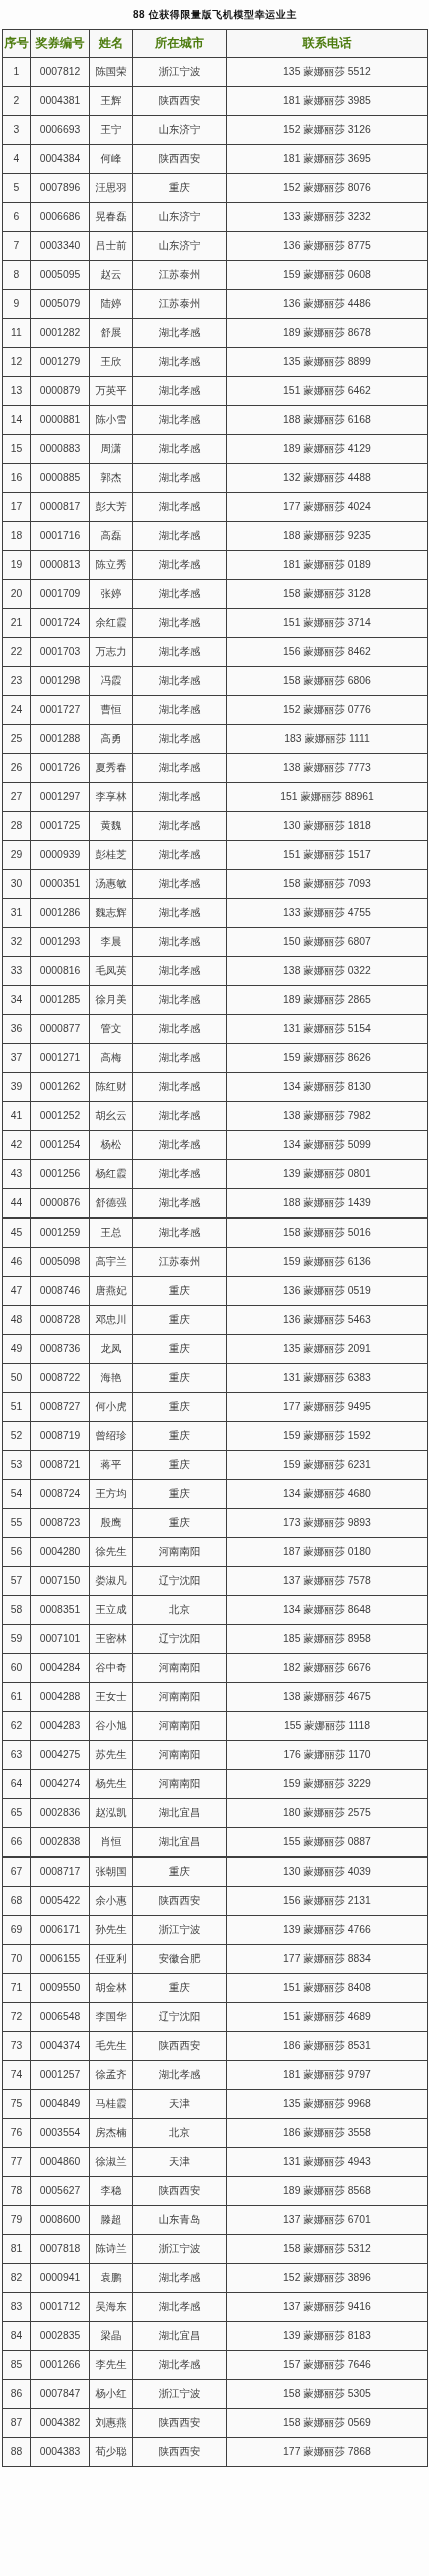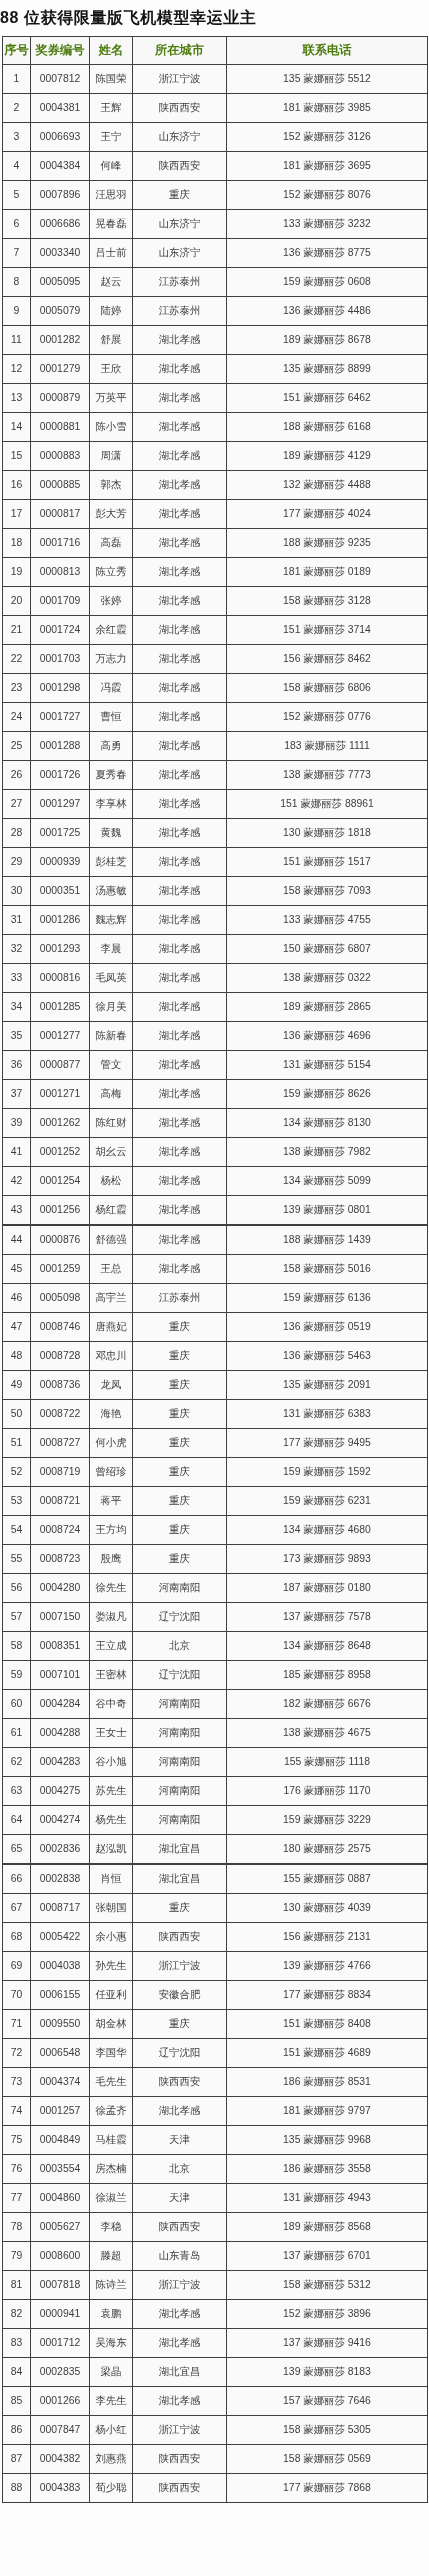--- a/index.html
+++ b/index.html
@@ -5,21 +5,22 @@
   html,body{margin:0;padding:0;}
   body{
     width:430px;
     background:#fdfdfd;
     font-family:"Liberation Sans","DejaVu Sans",sans-serif;
     color:#3d3d3d;
     -webkit-font-smoothing:antialiased;
   }
   .page{width:430px;}
   .title{
-    font-size:16px;
+    text-align:center;
+    font-size:10px;
     font-weight:bold;
     color:#141414;
     padding:8px 0 7.4px 0;
     letter-spacing:0.6px;
   }
   table.winners{
     width:426px;
     margin:0 auto;
     border-collapse:collapse;
     table-layout:fixed;
@@ -305,27 +306,20 @@
           <td class="c4">138 蒙娜丽莎 0322</td>
         </tr>
         <tr>
           <td class="c0">34</td>
           <td class="c1">0001285</td>
           <td class="c2">徐月美</td>
           <td class="c3">湖北孝感</td>
           <td class="c4">189 蒙娜丽莎 2865</td>
         </tr>
         <tr>
-          <td class="c0">35</td>
-          <td class="c1">0001277</td>
-          <td class="c2">陈新春</td>
-          <td class="c3">湖北孝感</td>
-          <td class="c4">136 蒙娜丽莎 4696</td>
-        </tr>
-        <tr>
           <td class="c0">36</td>
           <td class="c1">0000877</td>
           <td class="c2">管文</td>
           <td class="c3">湖北孝感</td>
           <td class="c4">131 蒙娜丽莎 5154</td>
         </tr>
         <tr>
           <td class="c0">37</td>
           <td class="c1">0001271</td>
           <td class="c2">高梅</td>
@@ -530,21 +524,21 @@
         </tr>
         <tr>
           <td class="c0">68</td>
           <td class="c1">0005422</td>
           <td class="c2">余小惠</td>
           <td class="c3">陕西西安</td>
           <td class="c4">156 蒙娜丽莎 2131</td>
         </tr>
         <tr>
           <td class="c0">69</td>
-          <td class="c1">0004038</td>
+          <td class="c1">0006171</td>
           <td class="c2">孙先生</td>
           <td class="c3">浙江宁波</td>
           <td class="c4">139 蒙娜丽莎 4766</td>
         </tr>
         <tr>
           <td class="c0">70</td>
           <td class="c1">0006155</td>
           <td class="c2">任亚利</td>
           <td class="c3">安徽合肥</td>
           <td class="c4">177 蒙娜丽莎 8834</td>

